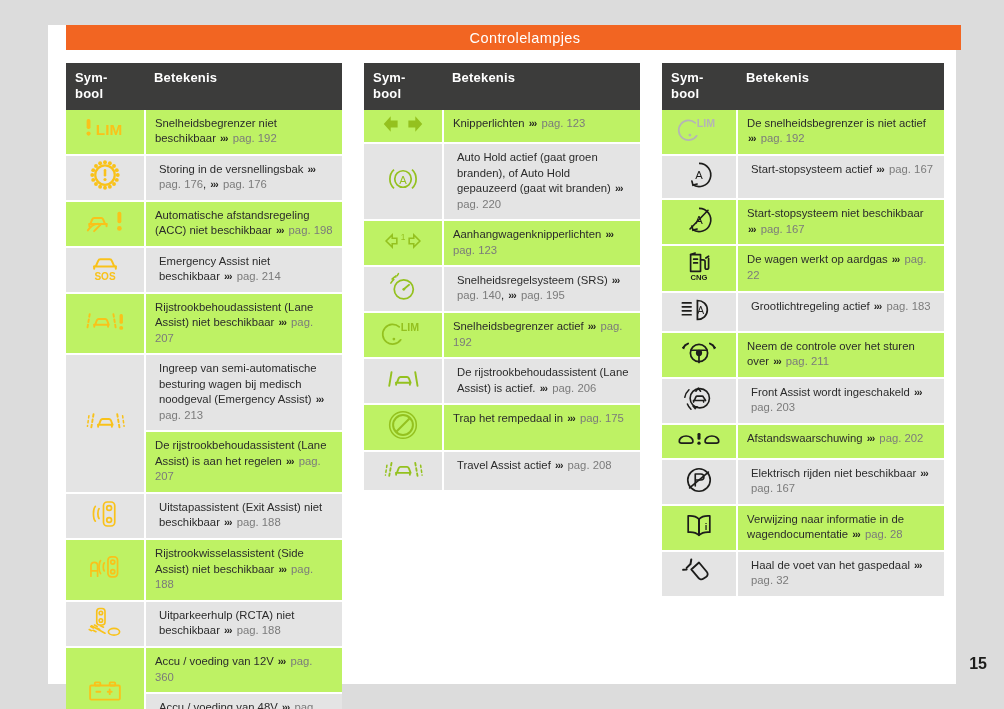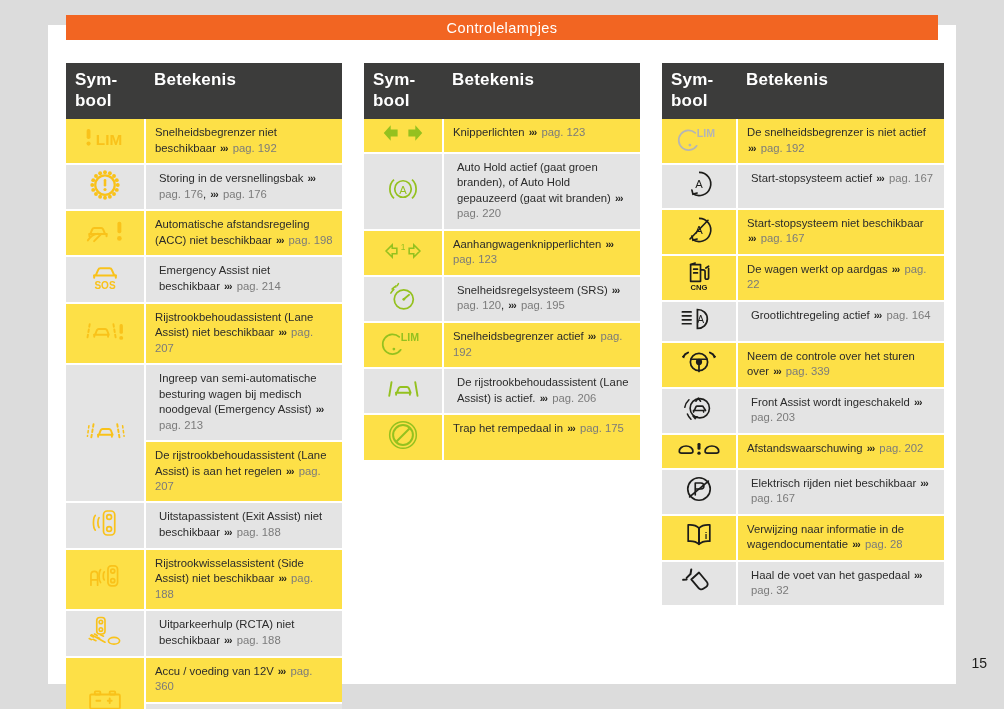--- a/index.html
+++ b/index.html
@@ -15,52 +15,53 @@
     position: absolute;
     left: 48px;
     top: 25px;
     width: 908px;
     height: 659px;
     background: #ffffff;
   }
   #header-bar {
     position: absolute;
     left: 66px;
-    top: 15px;
+    top: 25px;
     width: 872px;
     height: 25px;
     background: #f26522;
     color: #ffffff;
     font-size: 14.5px;
     letter-spacing: .4px;
     display: flex;
     align-items: center;
     justify-content: center;
     font-weight: 400;
+    padding-left: 23px;
   }
   #columns {
     position: absolute;
     left: 66px;
     top: 63px;
     width: 878px;
     display: flex;
     gap: 22px;
   }
   .col { width: 278px; }
   .col.c3 { width: 284px; }
 
   table.sym {
     width: 100%;
     border-collapse: collapse;
     table-layout: fixed;
   }
   table.sym th {
     background: #3c3c3b;
     color: #ffffff;
-    font-size: 17px;
+    font-size: 13px;
     font-weight: bold;
     text-align: left;
     padding: 7px 8px 8px 9px;
     vertical-align: top;
     line-height: 1.22;
     letter-spacing: .2px;
   }
   table.sym th.symh { width: 62px; }
   .col.c3 table.sym th.symh { width: 58px; }
 
@@ -71,21 +72,21 @@
     vertical-align: top;
     padding: 6px 8px 7px 9px;
     border-bottom: 2px solid #ffffff;
   }
   table.sym td.sym {
     text-align: center;
     vertical-align: middle;
     padding: 4px 2px;
     border-right: 2px solid #ffffff;
   }
-  tr.r-a td { background: #fde047; }
+  tr.r-a td { background: #bef264; }
   tr.r-b td { background: #e4e4e4; padding-left: 13px; }
 
   .pg { color: #7b7b7b; }
   .chev {
     color: #1d1d1b;
     font-weight: bold;
     font-size: 10.5px;
     letter-spacing: -1px;
     padding: 0 2px 0 1px;
   }
@@ -93,23 +94,23 @@
   .ico {
     display: inline-block;
     line-height: 0;
   }
   .ico svg { display: block; }
 
   #pagenum {
     position: absolute;
     right: 17px;
     top: 655px;
-    font-size: 14px;
+    font-size: 16px;
     color: #1d1d1b;
-    font-weight: normal;
+    font-weight: bold;
   }
 </style>
 </head>
 <body>
 
 <div id="page"></div>
 
 <div id="header-bar">
   <span>Controlelampjes</span>
 </div>
@@ -282,21 +283,21 @@
             <td>Aanhangwagenknipperlichten <span class="chev">›››</span> <span class="pg">pag. 123</span></td>
           </tr>
           <tr class="r-b">
             <td class="sym"><span class="ico"><svg width="32" height="32" viewBox="0 0 42 42" stroke="#94c11f" fill="none" stroke-width="2.3" stroke-linecap="round">
                   <circle cx="22" cy="24" r="12.5"></circle>
                   <path d="M22 24l7-6"></path>
                   <circle cx="22" cy="24" r="1.8" fill="#94c11f" stroke="none"></circle>
                   <path d="M9 11c-1.6 1.4-3 3.1-4 5M12 6.5c-2 1-3.8 2.3-5.4 3.9M15 3.5l-1.5 2.6" stroke-width="2"></path>
                   <path d="M9.5 8.5l1.6-2.8 1.6 2.8z" fill="#94c11f" stroke="none"></path>
                 </svg></span></td>
-            <td>Snelheidsregelsysteem (SRS) <span class="chev">›››</span> <span class="pg">pag. 120</span>, <span class="chev">›››</span> <span class="pg">pag. 195</span></td>
+            <td>Snelheidsregelsysteem (SRS) <span class="chev">›››</span> <span class="pg">pag. 140</span>, <span class="chev">›››</span> <span class="pg">pag. 195</span></td>
           </tr>
           <tr class="r-a">
             <td class="sym"><span class="ico"><svg width="44" height="28" viewBox="0 0 58 36">
                   <text x="26" y="16" font-family="Liberation Sans, sans-serif" font-size="14" font-weight="bold" fill="#94c11f">LIM</text>
                   <path d="M24 10a13 13 0 1 0 2 17" fill="none" stroke="#94c11f" stroke-width="2.3" stroke-linecap="round"></path>
                   <circle cx="17" cy="26" r="1.8" fill="#94c11f"></circle>
                 </svg></span></td>
             <td>Snelheidsbegrenzer actief <span class="chev">›››</span> <span class="pg">pag. 192</span></td>
           </tr>
           <tr class="r-b">
@@ -307,20 +308,29 @@
                 </svg></span></td>
             <td>De rijstrookbehoudassistent (Lane Assist) is actief. <span class="chev">›››</span> <span class="pg">pag. 206</span></td>
           </tr>
           <tr class="r-a">
             <td class="sym"><span class="ico"><svg width="32" height="32" viewBox="0 0 42 42" stroke="#94c11f" fill="none" stroke-width="2.6">
                   <circle cx="21" cy="21" r="13"></circle>
                   <circle cx="21" cy="21" r="17.5" stroke-width="2"></circle>
                   <path d="M12.5 29.5l17-17"></path>
                 </svg></span></td>
             <td>Trap het rempedaal in <span class="chev">›››</span> <span class="pg">pag. 175</span></td>
+          </tr>
+          <tr class="r-b">
+            <td class="sym"><span class="ico"><svg width="44" height="26" viewBox="0 0 56 34" stroke="#94c11f" fill="none" stroke-width="2.4" stroke-linecap="round">
+                  <path d="M19 22h18M20 22l2.4-6c.5-1 1.3-1.7 2.3-1.7h8.6c1 0 1.8.7 2.3 1.7l2.4 6"></path>
+                  <path d="M19 22v2.5M37 22v2.5"></path>
+                  <path d="M13 9l-3 17M44 9l3 17" stroke-dasharray="3.5 3.5"></path>
+                  <path d="M7 12l-2 13M51 12l2 13" stroke-dasharray="3 3.5" stroke-width="2"></path>
+                </svg></span></td>
+            <td>Travel Assist actief <span class="chev">›››</span> <span class="pg">pag. 208</span></td>
           </tr>
         </tbody>
       </table>
     </div>
   <div class="col c3">
       <table class="sym">
         <thead>
           <tr>
             <th class="symh">Sym-<br>bool</th>
             <th>Betekenis</th>
@@ -364,31 +374,31 @@
                   <text x="21" y="39" text-anchor="middle" font-family="Liberation Sans, sans-serif" font-size="10" font-weight="bold" fill="#1d1d1b">CNG</text>
                 </svg></span></td>
             <td>De wagen werkt op aardgas <span class="chev">›››</span> <span class="pg">pag. 22</span></td>
           </tr>
           <tr class="r-b">
             <td class="sym"><span class="ico"><svg width="38" height="26" viewBox="0 0 48 32" stroke="#1d1d1b" fill="none" stroke-width="2.2" stroke-linecap="round">
                   <path d="M3 7h11M3 12h11M3 17h11M3 22h11"></path>
                   <path d="M22 4c7 0 12.5 5.2 12.5 12S29 28 22 28z" fill="none"></path>
                   <text x="26" y="21" text-anchor="middle" font-family="Liberation Sans, sans-serif" font-size="13" fill="#1d1d1b" stroke="none">A</text>
                 </svg></span></td>
-            <td>Grootlichtregeling actief <span class="chev">›››</span> <span class="pg">pag. 164</span></td>
+            <td>Grootlichtregeling actief <span class="chev">›››</span> <span class="pg">pag. 183</span></td>
           </tr>
           <tr class="r-a">
             <td class="sym"><span class="ico"><svg width="36" height="30" viewBox="0 0 46 38" stroke="#1d1d1b" fill="none" stroke-width="2.2" stroke-linecap="round">
                   <circle cx="23" cy="19" r="11"></circle>
                   <circle cx="23" cy="19" r="4" fill="#1d1d1b" stroke="none"></circle>
                   <path d="M12.5 15.5h21M23 23v8"></path>
                   <path d="M9 7c-3 1-5 3-6 5.5M37 7c3 1 5 3 6 5.5" stroke-width="2.6"></path>
                   <path d="M5 10l-4 1.5 3 3zM41 10l4 1.5-3 3z" fill="#1d1d1b" stroke="none"></path>
                 </svg></span></td>
-            <td>Neem de controle over het sturen over <span class="chev">›››</span> <span class="pg">pag. 339</span></td>
+            <td>Neem de controle over het sturen over <span class="chev">›››</span> <span class="pg">pag. 211</span></td>
           </tr>
           <tr class="r-b">
             <td class="sym"><span class="ico"><svg width="34" height="32" viewBox="0 0 44 40" stroke="#1d1d1b" fill="none" stroke-width="2.1" stroke-linecap="round">
                   <circle cx="23" cy="19" r="12.5"></circle>
                   <path d="M9 8C6.2 10.6 4.3 14 3.6 17.8M7 26.5c1 2.6 2.6 4.9 4.6 6.7" stroke-width="2"></path>
                   <path d="M15 22h13M16 22l1.8-4.4c.4-.8 1-1.3 1.8-1.3h6.4c.8 0 1.4.5 1.8 1.3L30.5 22"></path>
                   <path d="M15 22v2M28 22v2"></path>
                   <path d="M13 29h8l-4 5z" fill="#1d1d1b" stroke="none"></path>
                   <path d="M18 10l3-4 3 4" stroke-width="2"></path>
                 </svg></span></td>

